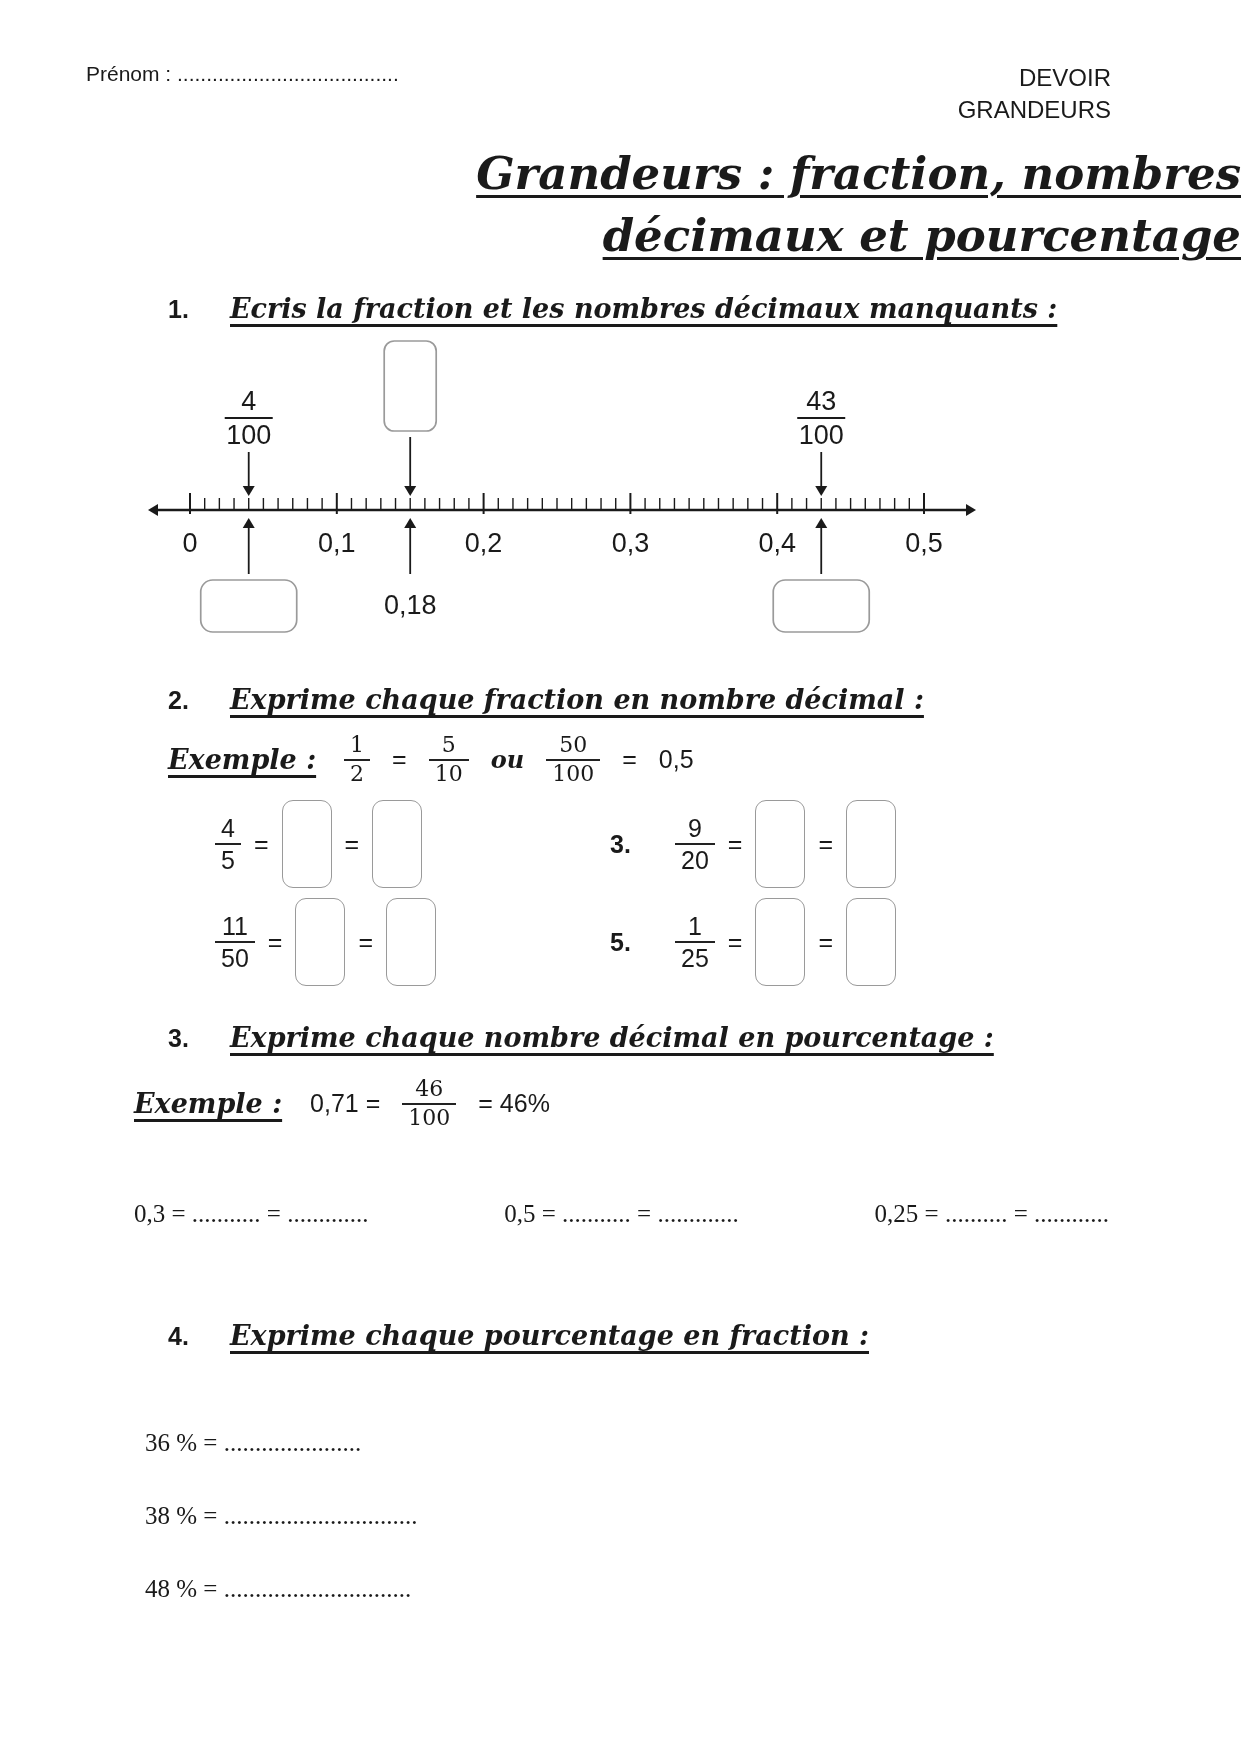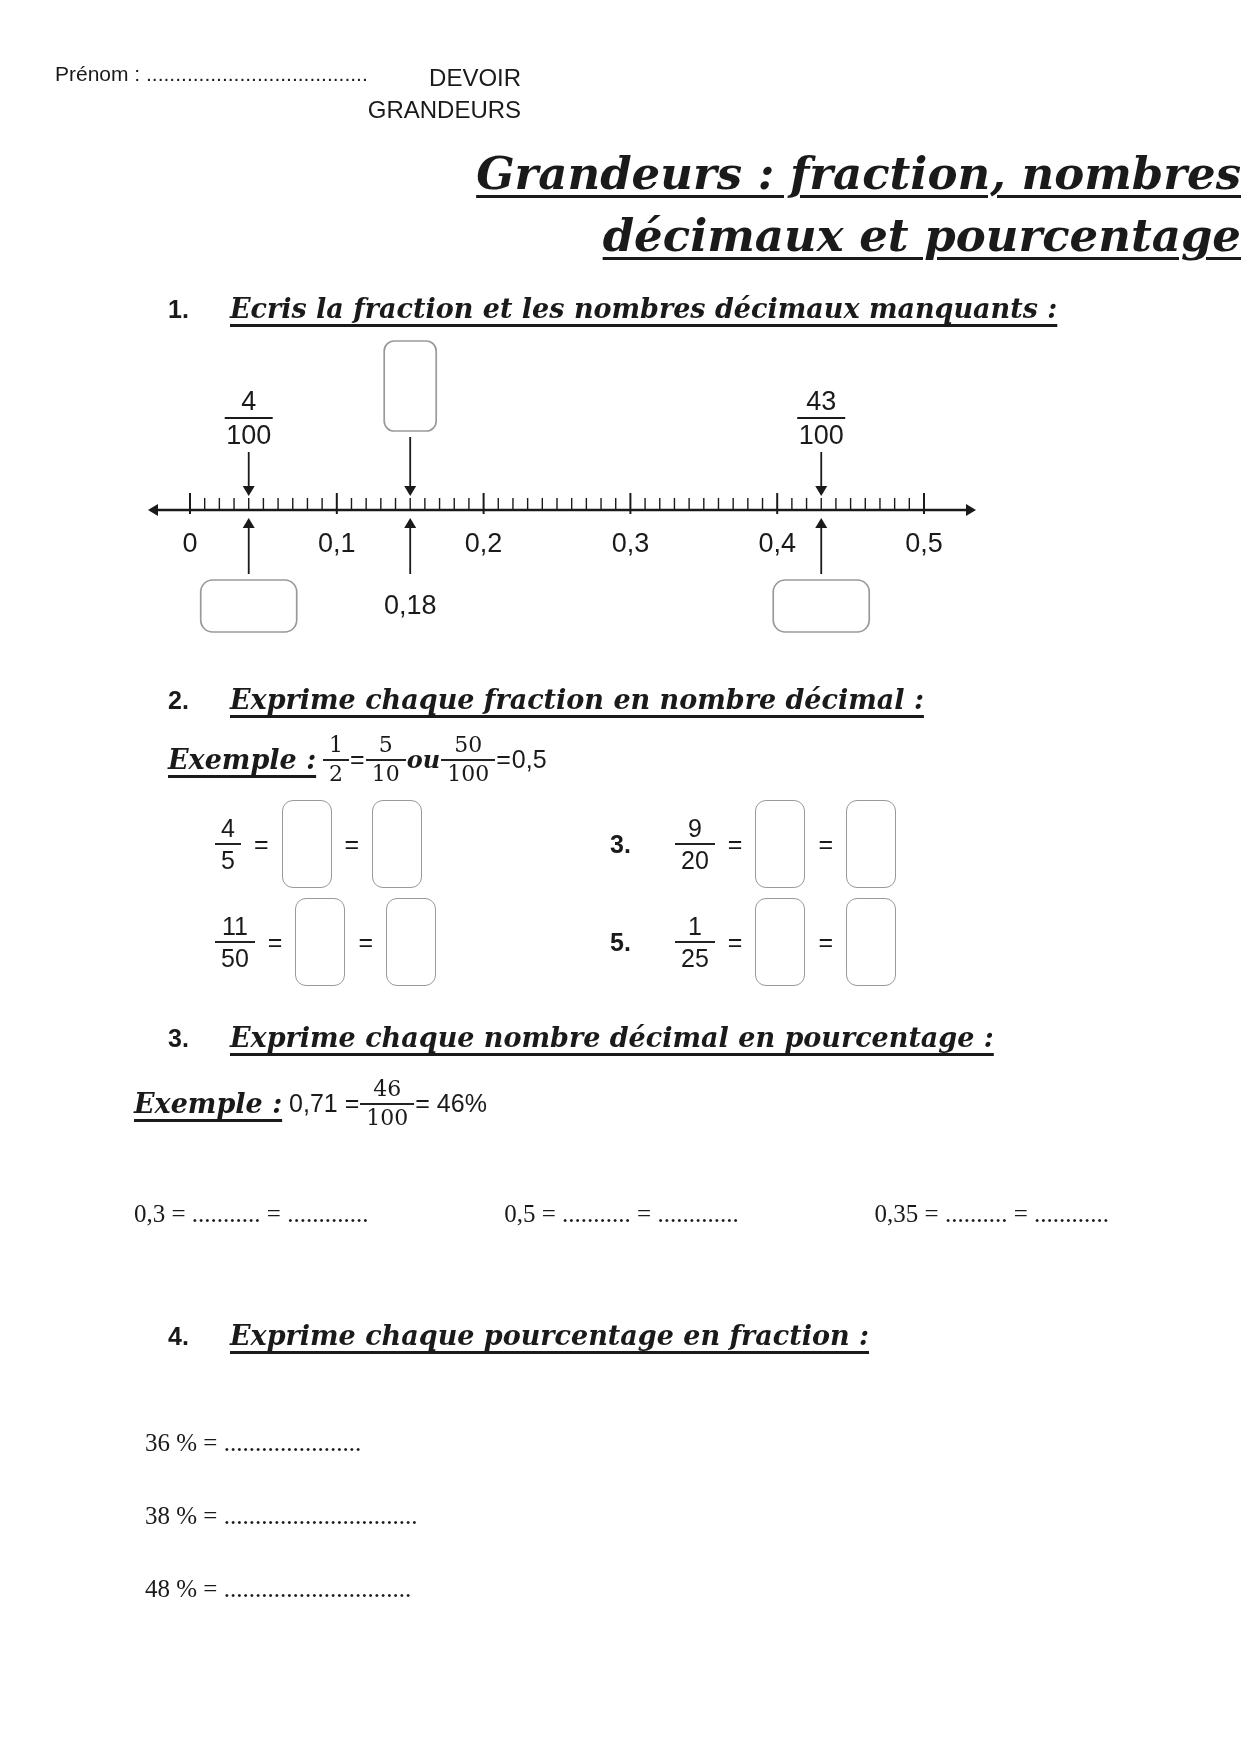--- a/index.html
+++ b/index.html
@@ -3,22 +3,22 @@
 <meta charset="utf-8">
 <style>
   * { margin:0; padding:0; box-sizing:border-box; }
   html,body { background:#e8e8e8; }
   .page {
     width:1241px; height:1754px; margin:0 auto; background:#ffffff;
     color:#1a1a1a; font-family:"Liberation Sans", sans-serif;
     position:relative; overflow:hidden;
   }
   
-  .header { display:flex; align-items:flex-start;
-    padding:62px 130px 0 55px; font-size:21px; }
+  .header { display:flex; justify-content:space-between; align-items:flex-start;
+    padding:62px 130px 0 86px; font-size:21px; }
   .doc-label { text-align:right; font-size:24px; line-height:1.35; }
 
   
   .script { font-family:"DejaVu Serif", serif; font-style:italic; font-weight:bold; }
   .u { text-decoration:underline; text-decoration-thickness:2.6px; text-underline-offset:6px; }
 
   .title { text-align:right; margin-top:16px; font-family:"DejaVu Serif", serif;
     font-style:italic; font-weight:bold; font-size:45px; line-height:1.38; }
 
   .sec { display:flex; align-items:baseline; margin-left:168px; gap:24px; }
@@ -32,21 +32,21 @@
   
   .numline-wrap { margin:10px 0 0 142px; }
 
   
   .frac { display:inline-flex; flex-direction:column; align-items:stretch;
     line-height:1.12; font-size:25px; text-align:center; vertical-align:middle; }
   .frac .num { padding:0 6px 1px 6px; border-bottom:2.2px solid #222; }
   .frac .den { padding:1px 6px 0 6px; }
   .frac.serif { font-family:"DejaVu Serif", serif; font-size:22px; }
 
-  .example { display:flex; align-items:center; gap:1px; font-size:25px; }
+  .example { display:flex; align-items:center; gap:22px; font-size:25px; }
   .example2 { margin:18px 0 0 168px; }
   .example3 { margin:24px 0 0 134px; }
   .ex-label { font-size:27px; margin-right:6px; }
   .ou { font-size:24px; }
   .eq { font-size:25px; }
 
   
   .ex2-grid { margin:14px 0 0 215px; display:grid; grid-template-columns:395px auto;
     row-gap:10px; width:900px; }
   .ex2-item { display:flex; align-items:center; gap:13px; }
@@ -258,21 +258,21 @@
     <span class="frac serif">
       <span class="num">46</span>
       <span class="den">100</span>
     </span>
     <span>= 46%</span>
   </div>
 
   <div class="ans-row ex3-row">
     <span>0,3 = ........... = .............</span>
     <span>0,5 = ........... = .............</span>
-    <span>0,35 = .......... = ............</span>
+    <span>0,25 = .......... = ............</span>
   </div>
 
   <div class="sec sec4">
     <span class="sec-num">4.</span>
     <span class="sec-title script u">Exprime chaque pourcentage en fraction :</span>
   </div>
 
   <div class="ans-row ex4-row">
     <span>36 % = ......................</span>
     <span>38 % = ...............................</span>

